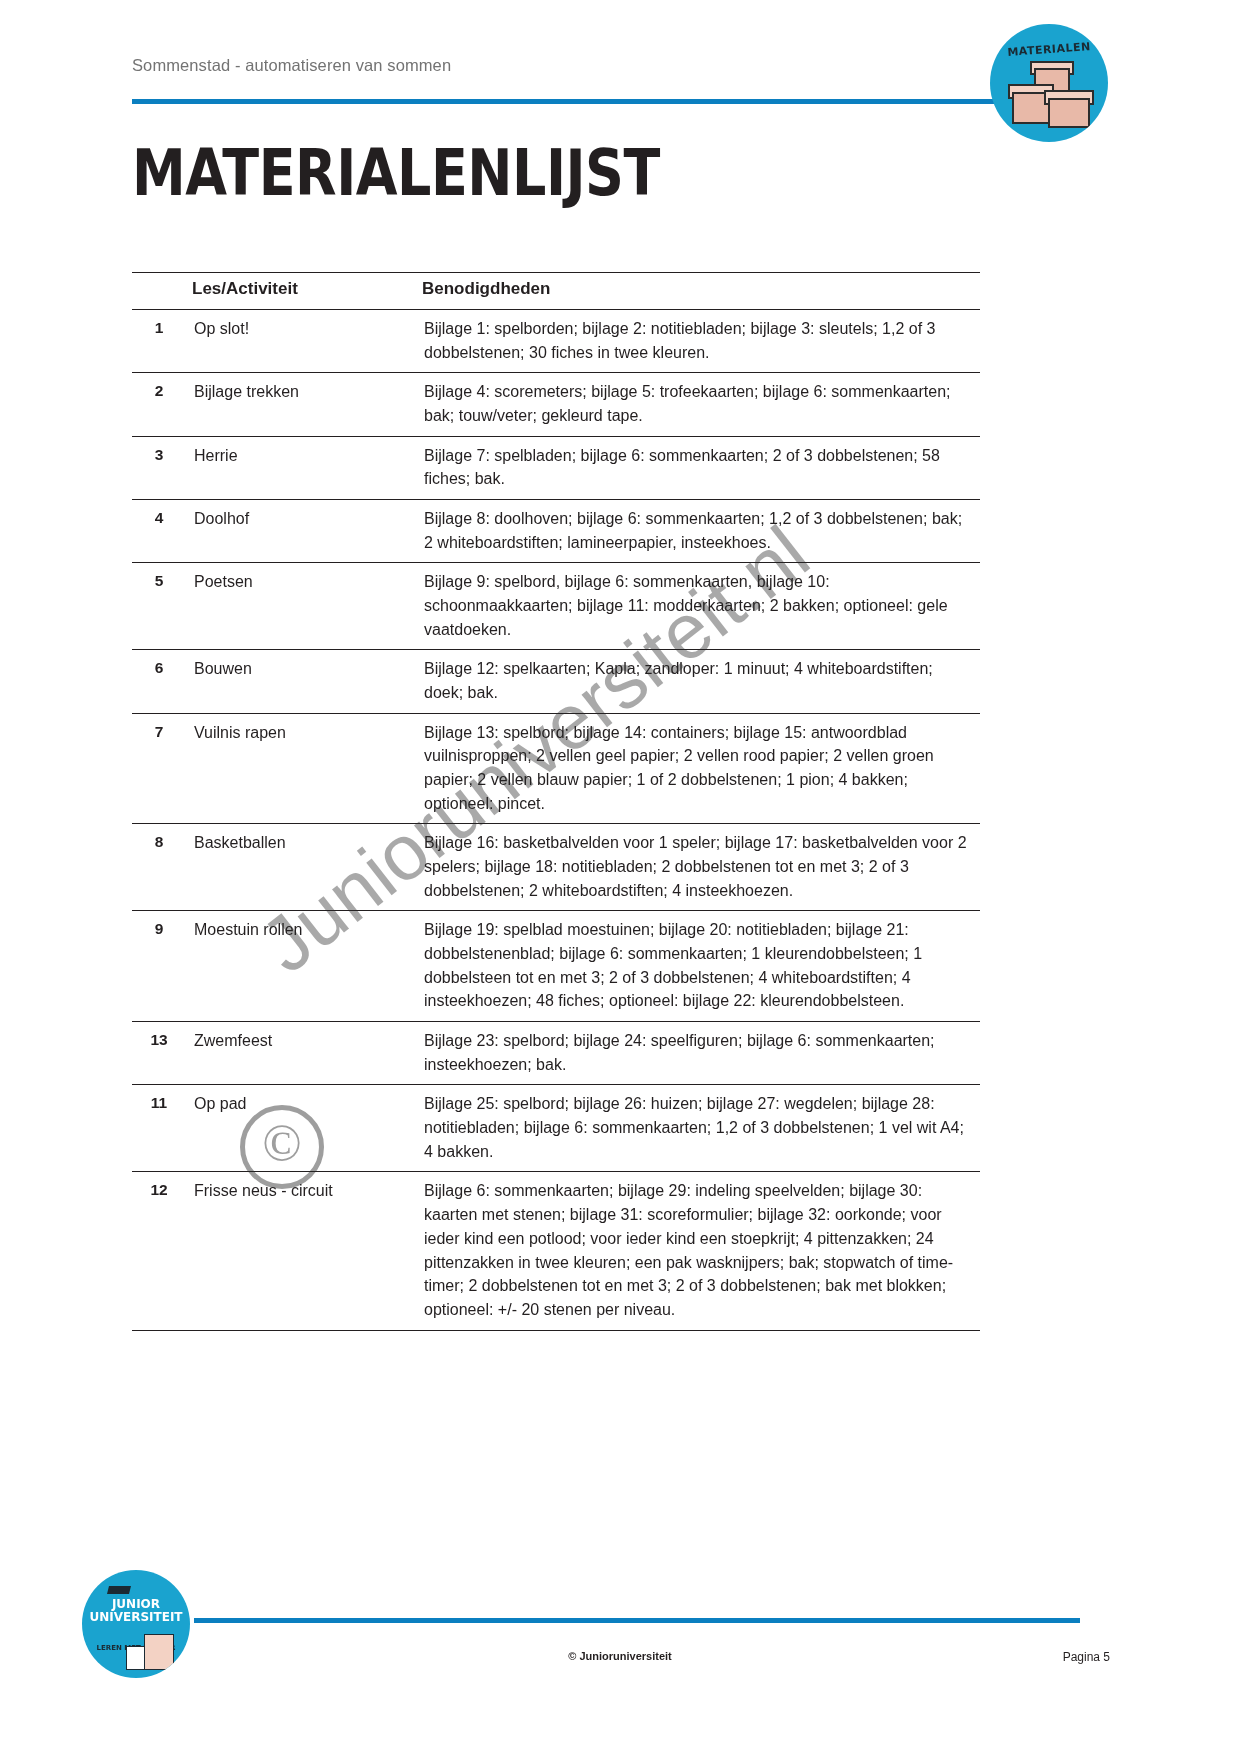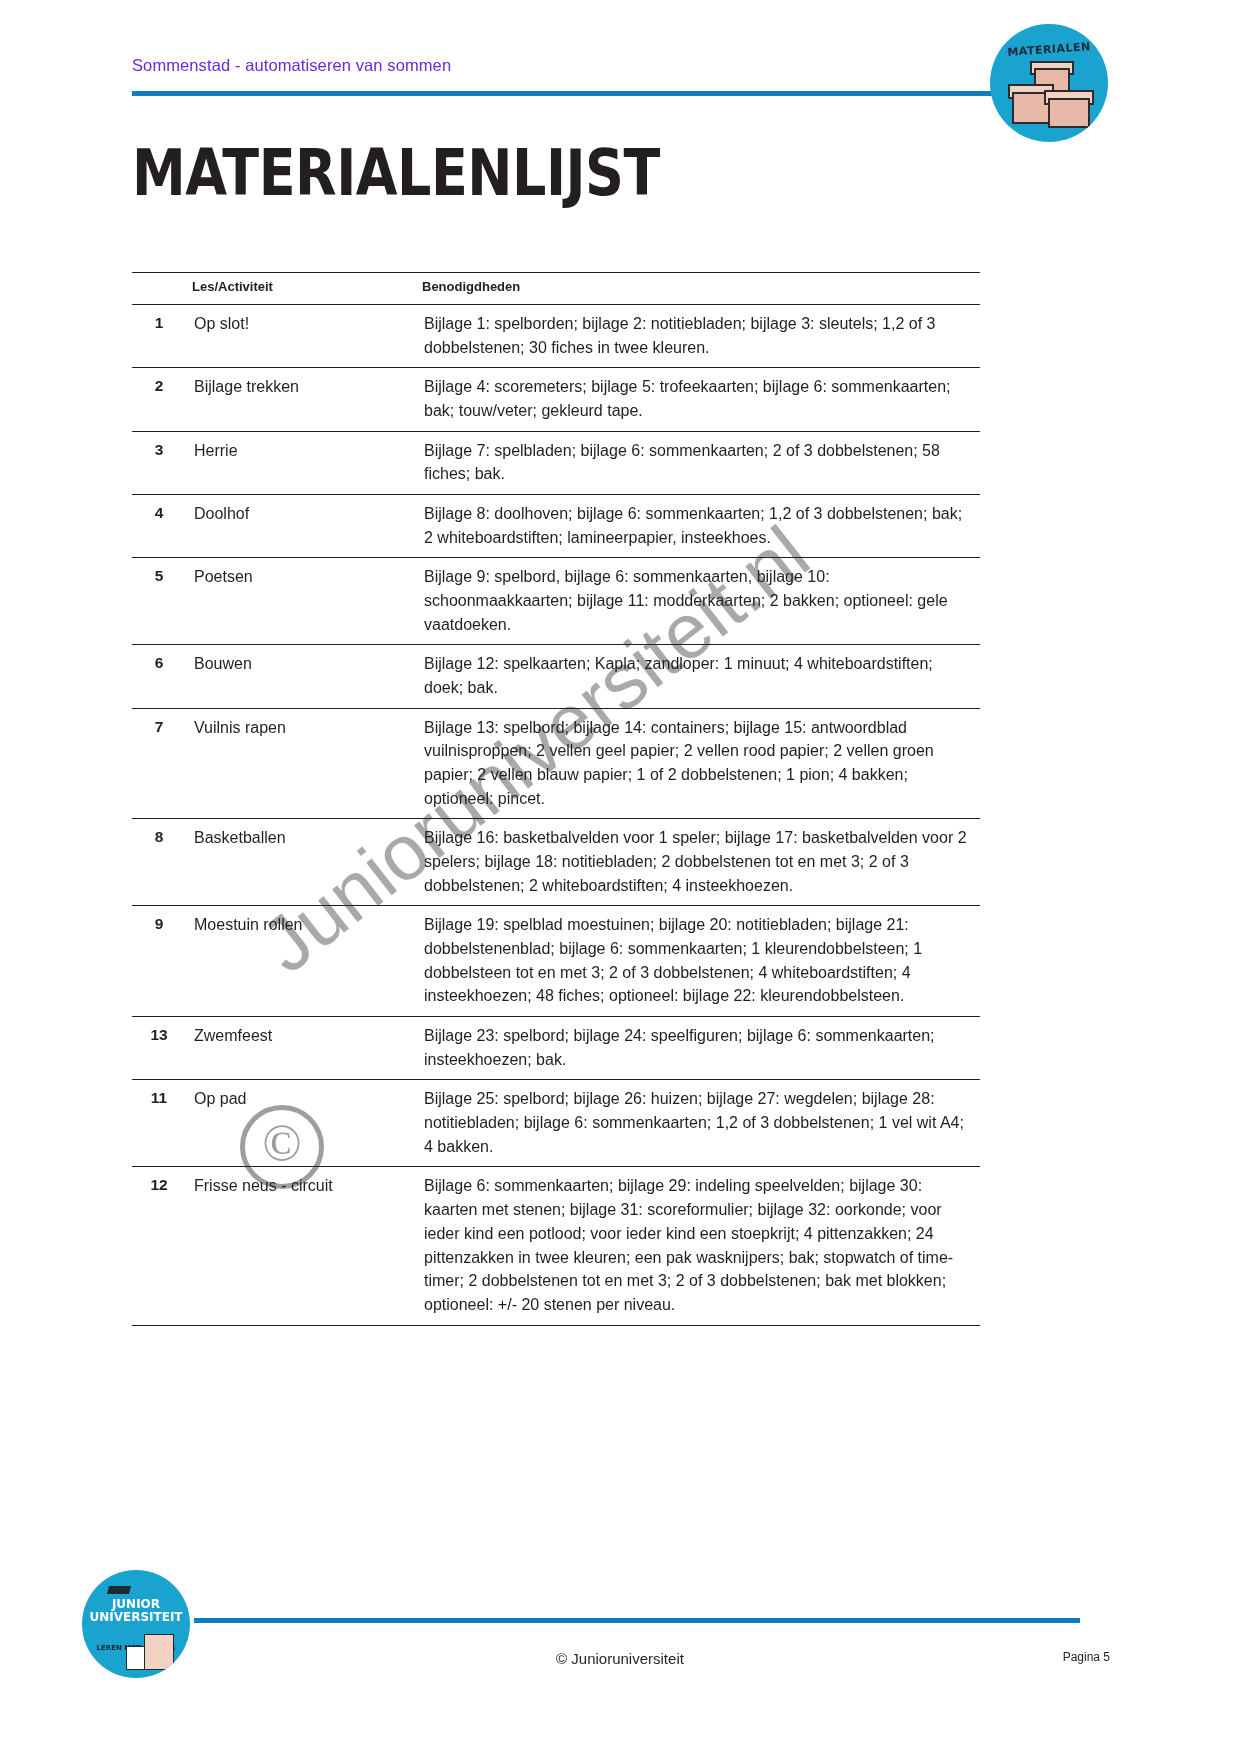--- a/index.html
+++ b/index.html
@@ -23,23 +23,23 @@
 
   
   .header {
     position: absolute;
     left: 132px;
     top: 56px;
     width: 976px;
   }
   .header-title {
     font-size: 16.5px;
-    color: #6d28d9;
+    color: #737373;
     letter-spacing: 0.1px;
-    padding-bottom: 16px;
+    padding-bottom: 24px;
   }
   .header-rule {
     height: 5px;
     background: #0b7fc0;
     width: 862px;
   }
 
   .badge {
     position: absolute;
     right: 0;
@@ -105,21 +105,21 @@
     border-collapse: collapse;
     width: 848px;
     table-layout: fixed;
   }
   col.c-num { width: 54px; }
   col.c-act { width: 230px; }
   col.c-mat { width: 564px; }
 
   thead th {
     text-align: left;
-    font-size: 13px;
+    font-size: 17px;
     font-weight: bold;
     padding: 6px 6px 10px 6px;
     border-bottom: 1.6px solid #231f20;
     vertical-align: bottom;
   }
   thead th.first {
     border-top: 1.6px solid #231f20;
     border-bottom: 1.6px solid #231f20;
   }
   thead tr th {
@@ -247,22 +247,23 @@
     background: #ffffff;
     border: 1.5px solid #1b2a33;
   }
 
   .footer-center {
     position: absolute;
     left: 0;
     top: 1650px;
     width: 1240px;
     text-align: center;
-    font-size: 15px;
+    font-size: 11px;
     color: #231f20;
+    font-weight: bold;
   }
   .footer-page {
     position: absolute;
     right: 130px;
     top: 1650px;
     font-size: 12px;
     color: #231f20;
   }
 </style>
 </head>

